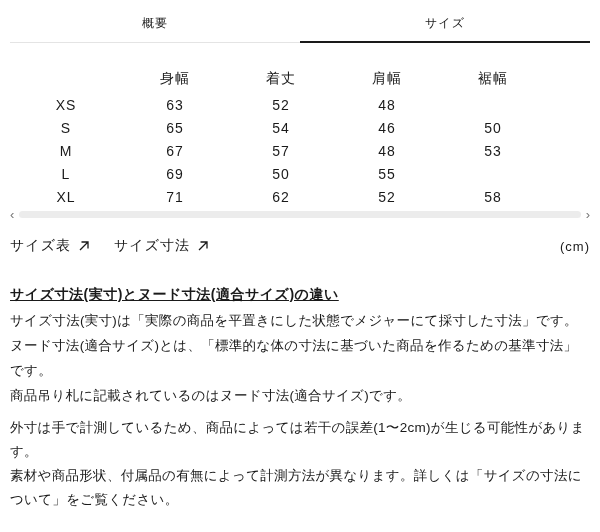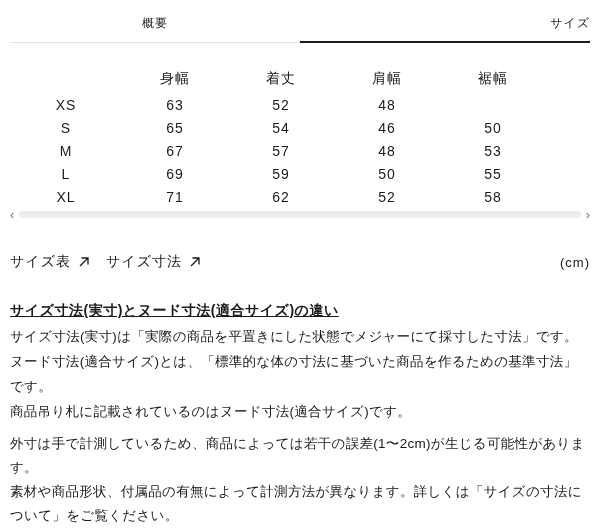--- a/index.html
+++ b/index.html
@@ -22,21 +22,20 @@
     padding-bottom: 10px;
     border-bottom: 1px solid #e4e4e4;
     font-size: 12px;
     letter-spacing: 1px;
     cursor: pointer;
     color: #1a1a1a;
   }
   .tab.active {
     padding-bottom: 6px;
     border-bottom: 2px solid #1a1a1a;
-    text-align: right;
   }
 
   
   .table { margin-top: 22px; }
   .trow {
     display: grid;
     grid-template-columns: 112px 106px 106px 106px 106px;
     height: 23px;
     align-items: center;
   }
@@ -54,21 +53,21 @@
   }
   .track {
     flex: 1;
     height: 7px;
     background: #ececec;
     border-radius: 4px;
     cursor: pointer;
   }
 
   
-  .linksrow { display: flex; align-items: center; margin-top: 34px; gap: 16px; }
+  .linksrow { display: flex; align-items: center; margin-top: 18px; gap: 24px; }
   .link {
     display: inline-flex;
     align-items: center;
     gap: 7px;
     color: #1a1a1a;
     text-decoration: none;
     letter-spacing: 1px;
     cursor: pointer;
   }
   .ne { width: 12px; height: 12px; display: block; }
@@ -136,21 +135,20 @@
       <div class="tcell">M</div>
       <div class="tcell">67</div>
       <div class="tcell">57</div>
       <div class="tcell">48</div>
       <div class="tcell">53</div>
     </div>
 
     <div class="trow">
       <div class="tcell">L</div>
       <div class="tcell">69</div>
-      <div class="tcell">59</div>
       <div class="tcell">50</div>
       <div class="tcell">55</div>
     </div>
 
     <div class="trow">
       <div class="tcell">XL</div>
       <div class="tcell">71</div>
       <div class="tcell">62</div>
       <div class="tcell">52</div>
       <div class="tcell">58</div>

